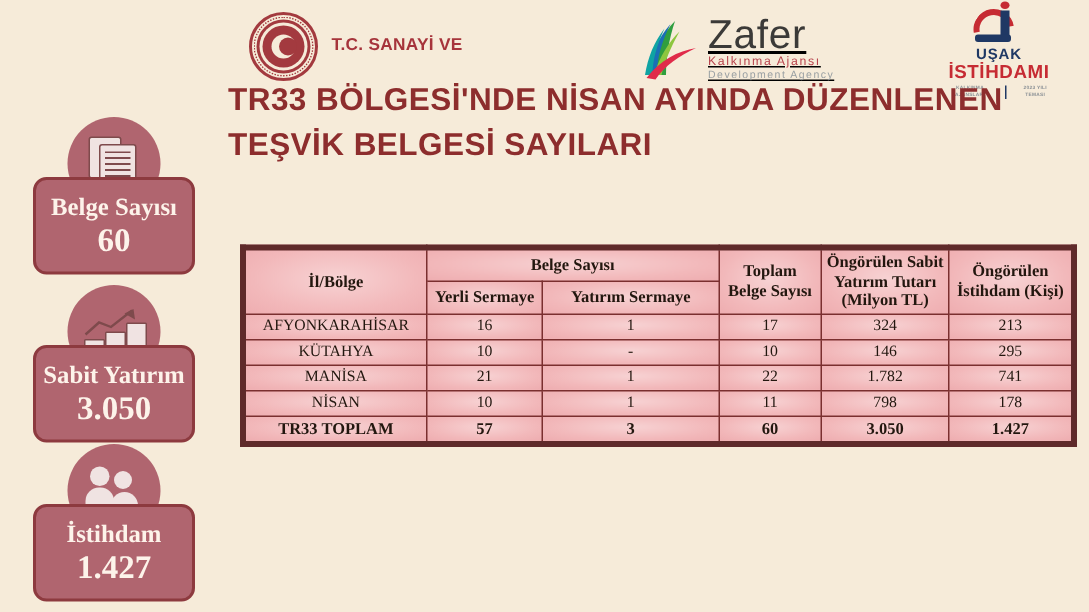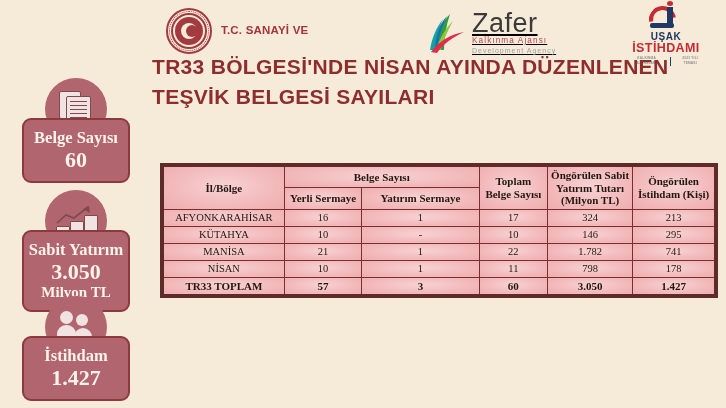--- a/index.html
+++ b/index.html
@@ -225,21 +225,20 @@
               <polygon points="33,1 34,8 27,4" fill="#7e4a4c"></polygon>
             </svg>
           <i class="s1"></i>
             <i class="s2"></i>
             <i class="s3"></i>
         </div>
       </div>
       <div class="box">
         <div class="lbl">Sabit Yatırım</div>
         <div class="val">3.050</div>
-        <div class="unit">Milyon TL</div>
       </div>
     </div>
 
     <div class="kpi" id="kpi-3">
       <div class="circle">
         <div class="ic-people">
             <i class="h1"></i>
             <i class="h2"></i>
             <i class="b1"></i>
             <i class="b2"></i>

